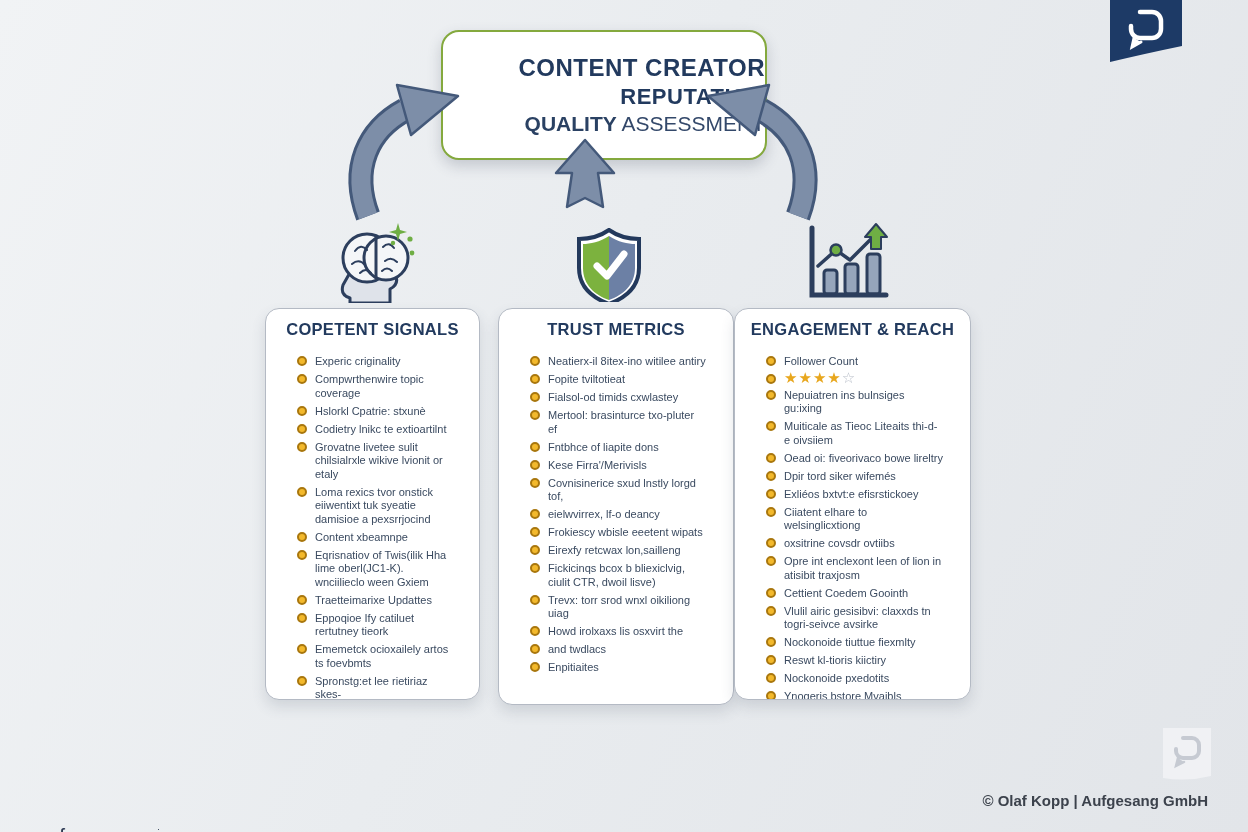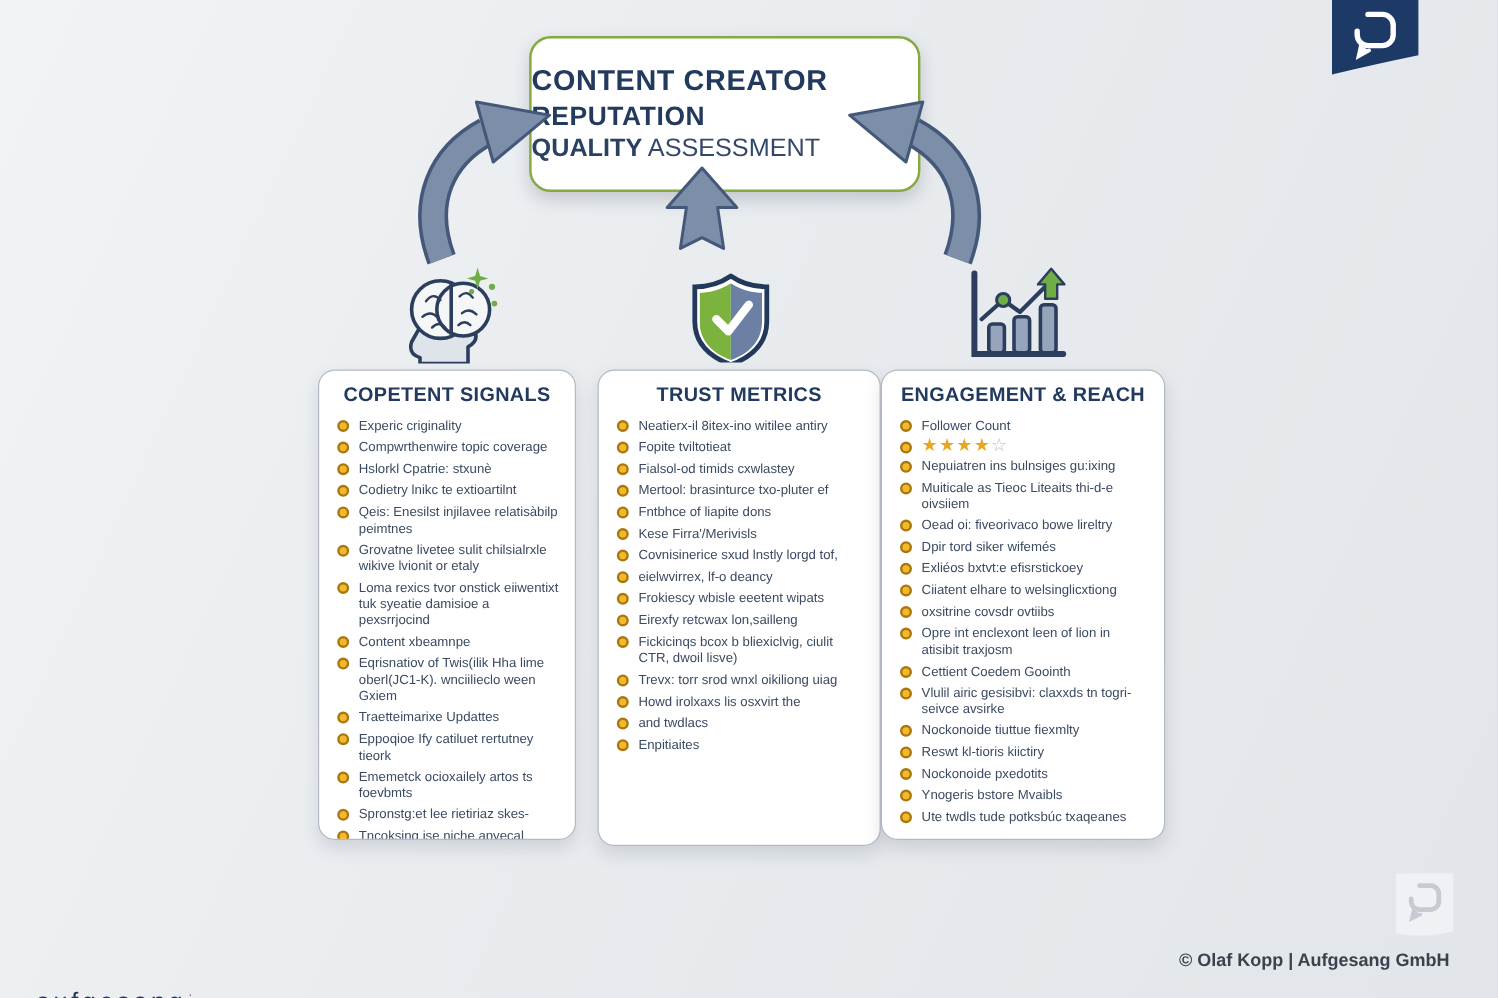--- a/index.html
+++ b/index.html
@@ -3,21 +3,21 @@
 <meta charset="utf-8">
 <style>
   html,body{margin:0;padding:0;background:#d9dce0;}
   .canvas{position:relative;width:1248px;height:832px;overflow:hidden;
     background:linear-gradient(115deg,#f1f3f5 0%,#e9ecef 45%,#e2e5e9 100%);
     font-family:"Liberation Sans",sans-serif;}
   
   .title-box{position:absolute;left:441px;top:30px;width:322px;height:126px;
     background:#fff;border:2.5px solid #84a93e;border-radius:18px;z-index:3;
     box-shadow:0 6px 14px rgba(60,70,90,.22);
-    display:flex;flex-direction:column;align-items:flex-start;justify-content:center;gap:2px;}
+    display:flex;flex-direction:column;align-items:flex-end;justify-content:center;gap:2px;}
   .title-line1{font-size:24px;font-weight:bold;color:#223a5e;letter-spacing:.5px;}
   .title-line2{font-size:22px;font-weight:bold;color:#223a5e;letter-spacing:.5px;}
   .title-line3{font-size:21px;color:#2a4163;}
   .title-line3 .b{font-weight:bold;}
   .title-line3 .r{font-weight:500;color:#33486a;}
   
   .arrows{position:absolute;left:0;top:0;z-index:4;pointer-events:none;}
   
   .icon{position:absolute;z-index:2;}
   .icon-brain{left:330px;top:221px;}
@@ -25,21 +25,21 @@
   .icon-chart{left:802px;top:222px;}
   
   .card{position:absolute;top:308px;box-sizing:border-box;background:#fff;
     border:1.5px solid #b4bac4;border-radius:14px;z-index:2;
     box-shadow:0 7px 14px rgba(70,80,100,.16);padding:9px 11px 8px 11px;overflow:hidden;}
   .card-1{left:265px;width:215px;height:392px;}
   .card-2{left:498px;width:236px;height:397px;}
   .card-3{left:734px;width:237px;height:392px;}
   .card-header{margin:2px 0 10px 0;text-align:center;font-size:16.5px;font-weight:bold;
     color:#223a5e;letter-spacing:.3px;}
-  .card ul{list-style:none;margin:0;padding:0 0 0 4px;}
+  .card ul{list-style:none;margin:16px;padding:0 0 0 4px;}
   .card li{display:flex;align-items:flex-start;gap:8px;margin-bottom:4.5px;
     font-size:11px;line-height:13.5px;color:#3a4a60;}
   .bullet{flex:0 0 auto;width:10px;height:10px;border-radius:50%;box-sizing:border-box;
     background:#f3b92c;border:2px solid #a9770e;margin-top:1px;}
   .stars{letter-spacing:1px;font-size:15px;line-height:13px;margin-top:-2px;}
   .star-filled{color:#e8a71e;}
   .star-empty{color:#b9bfc9;}
   
   .ribbon{position:absolute;left:1110px;top:0;z-index:5;}
   .watermark{position:absolute;left:1163px;top:726px;z-index:1;}
@@ -128,24 +128,20 @@
         <li>
           <span class="bullet"></span>
           <span class="item-text">Hslorkl Cpatrie: stxunè</span>
         </li>
         <li>
           <span class="bullet"></span>
           <span class="item-text">Codietry lnikc te extioartilnt</span>
         </li>
         <li>
           <span class="bullet"></span>
-          <span class="item-text">Qeis: Enesilst injilavee relatisàbilp peimtnes</span>
-        </li>
-        <li>
-          <span class="bullet"></span>
           <span class="item-text">Grovatne livetee sulit chilsialrxle wikive lvionit or etaly</span>
         </li>
         <li>
           <span class="bullet"></span>
           <span class="item-text">Loma rexics tvor onstick eiiwentixt tuk syeatie damisioe a pexsrrjocind</span>
         </li>
         <li>
           <span class="bullet"></span>
           <span class="item-text">Content xbeamnpe</span>
         </li>

